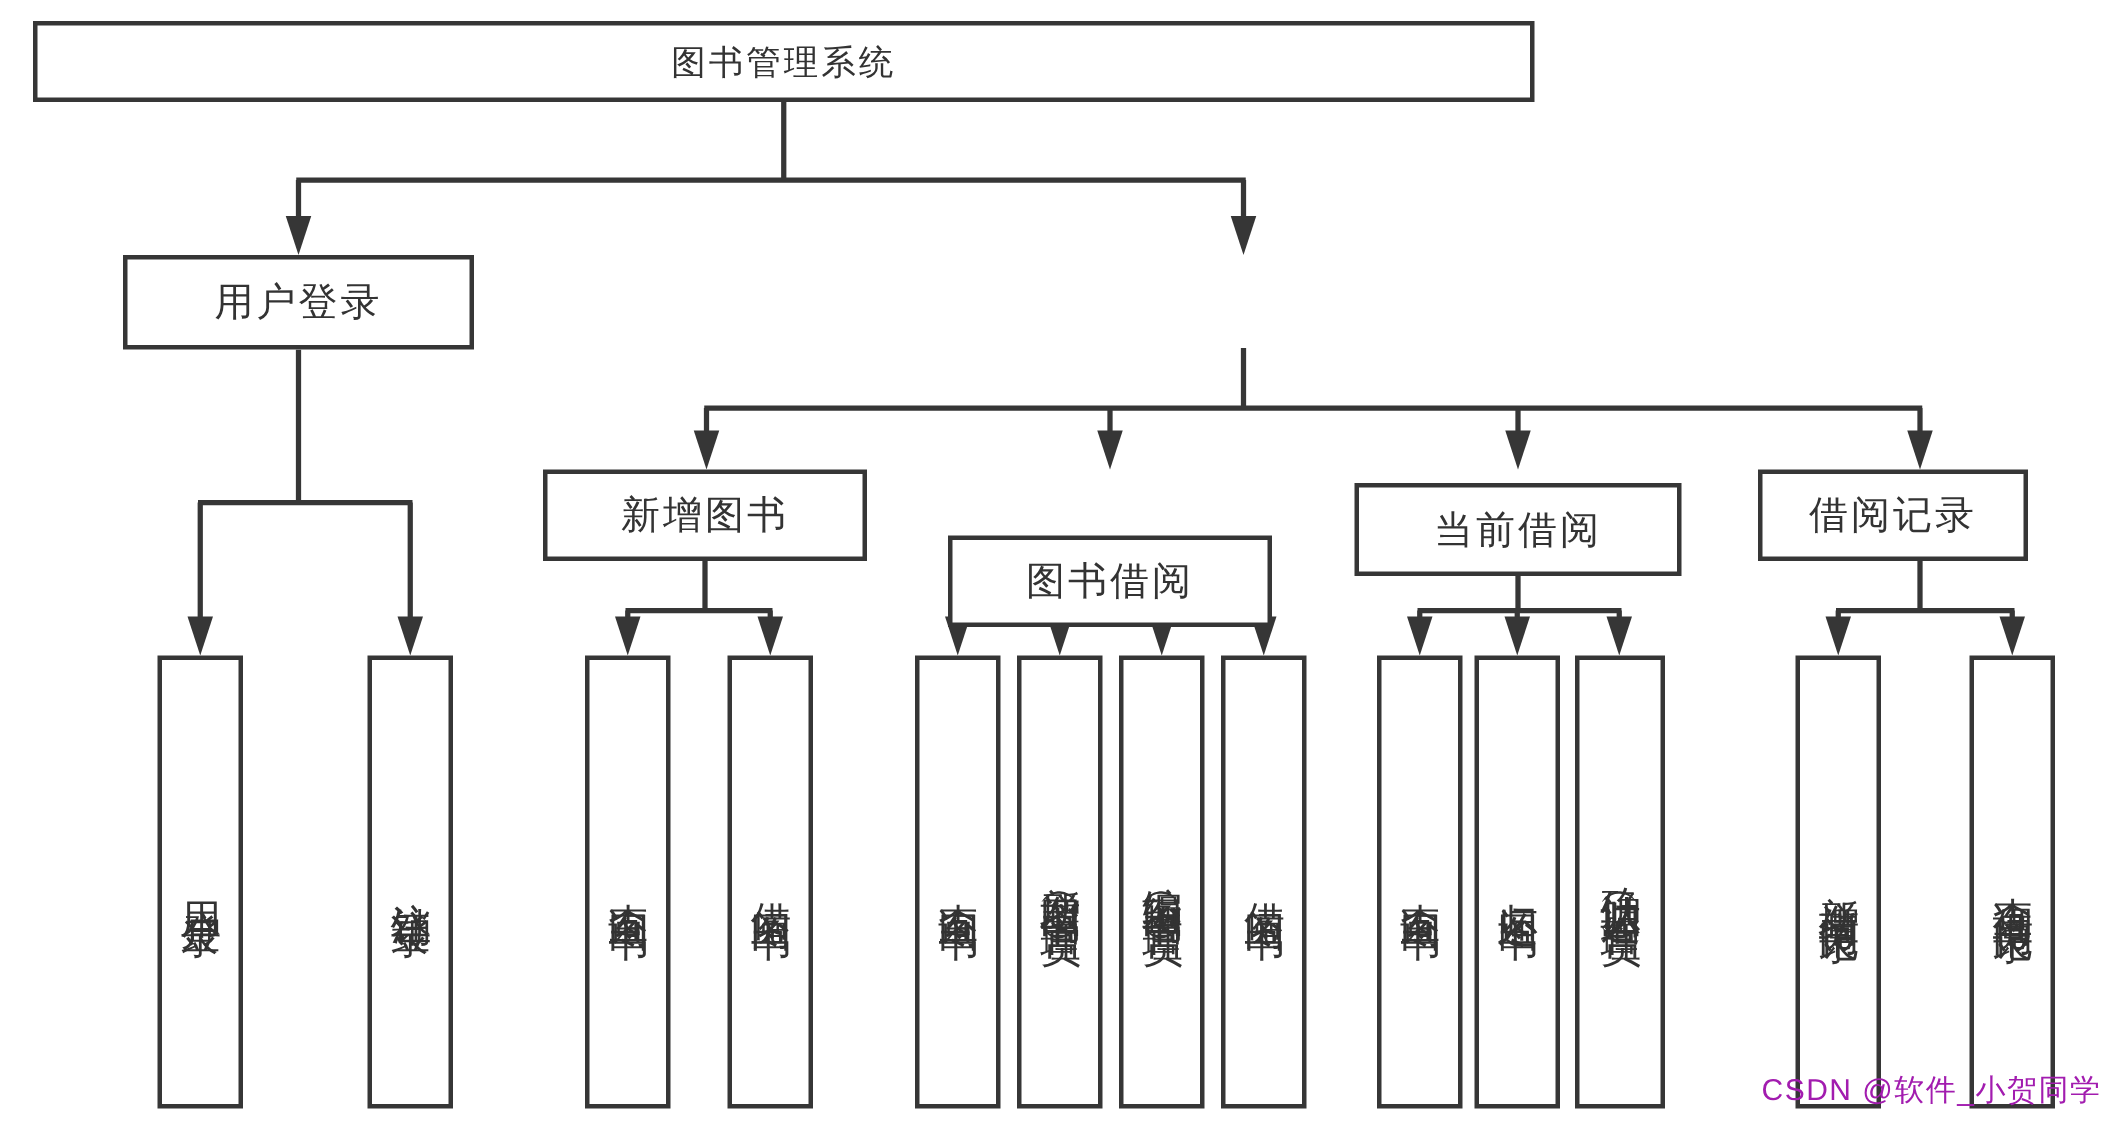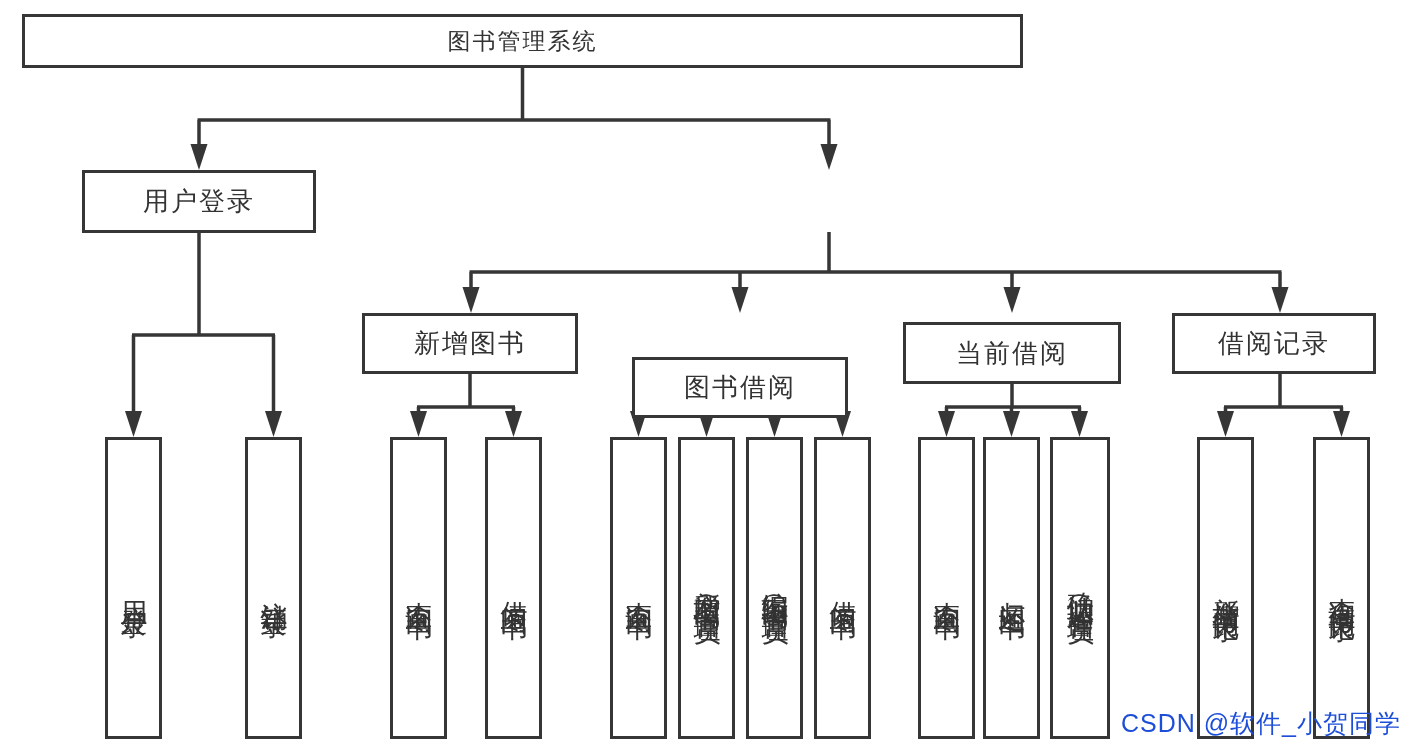--- a/index.html
+++ b/index.html
@@ -34,22 +34,22 @@
     writing-mode: vertical-lr;
     text-orientation: mixed;
     font-size: 27px;
     letter-spacing: 4px;
     line-height: 1;
   }
   #watermark {
     position: absolute;
     right: 4px;
     bottom: 7px;
-    font-size: 25px;
-    color: #1d4ed8;
+    font-size: 20px;
+    color: #a21caf;
     letter-spacing: 1px;
     z-index: 5;
     white-space: nowrap;
   }
 </style>
 </head>
 <body>
 
 <div id="canvas">
 
@@ -93,21 +93,21 @@
     </g>
   </svg>
 
   <div class="node root" style="left:22px; top:14px; width:1001px; height:54px;">图书管理系统</div>
 
   <div class="node level" style="left:82px; top:170px; width:234px; height:63px;">用户登录</div>
 
   <div class="node level" style="left:362px; top:313px; width:216px; height:61px;">新增图书</div>
   <div class="node level" style="left:632px; top:313px; width:216px; height:61px;margin-top:44px;">图书借阅</div>
   <div class="node level" style="left:903px; top:322px; width:218px; height:62px;">当前借阅</div>
-  <div class="node level" style="left:1172px; top:313px; width:204px; height:61px;">借阅记录</div>
+  <div class="node level" style="left:1172px; top:313px; width:180px; height:61px;">借阅记录</div>
 
   <div class="node leaf" style="left:105px; top:437px; width:57px; height:302px;">用户登录</div>
   <div class="node leaf" style="left:245px; top:437px; width:57px; height:302px;">注销登录</div>
 
   <div class="node leaf" style="left:390px; top:437px; width:57px; height:302px;">查询图书</div>
   <div class="node leaf" style="left:485px; top:437px; width:57px; height:302px;">借阅图书</div>
 
   <div class="node leaf" style="left:610px; top:437px; width:57px; height:302px;">查询图书</div>
   <div class="node leaf" style="left:678px; top:437px; width:57px; height:302px;">新增图书（管理员）</div>
   <div class="node leaf" style="left:746px; top:437px; width:57px; height:302px;">编辑图书（管理员）</div>

